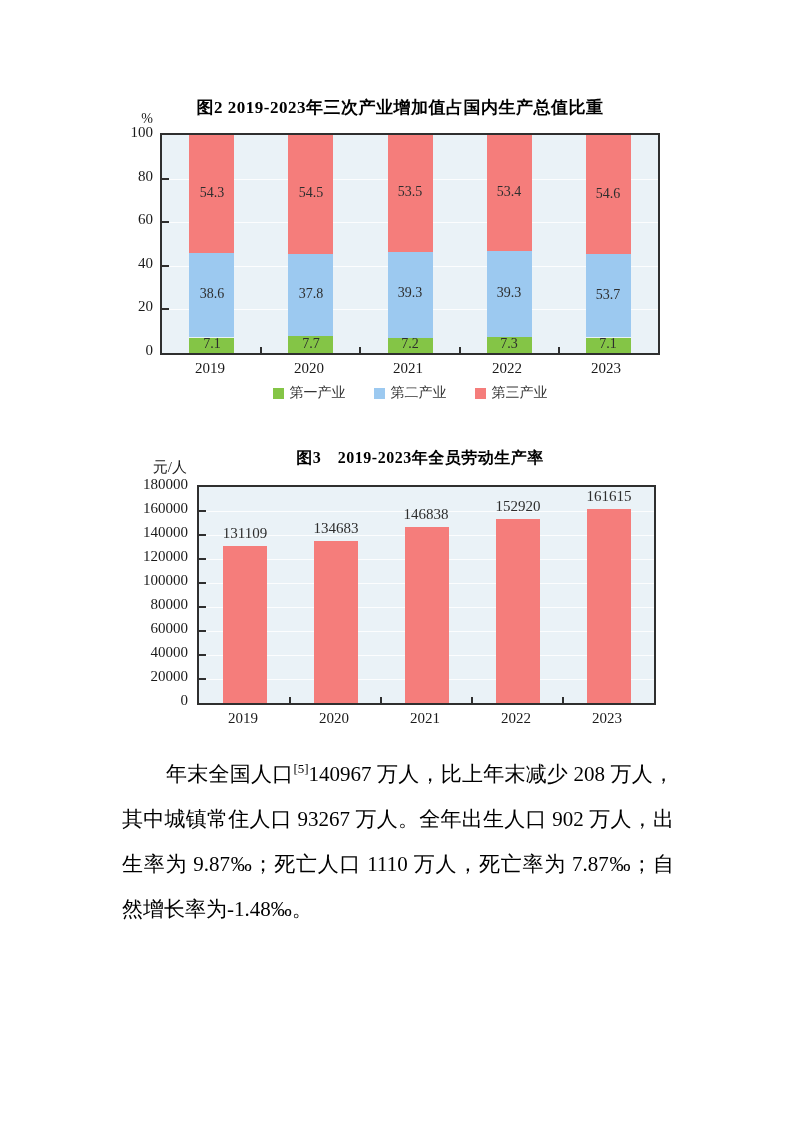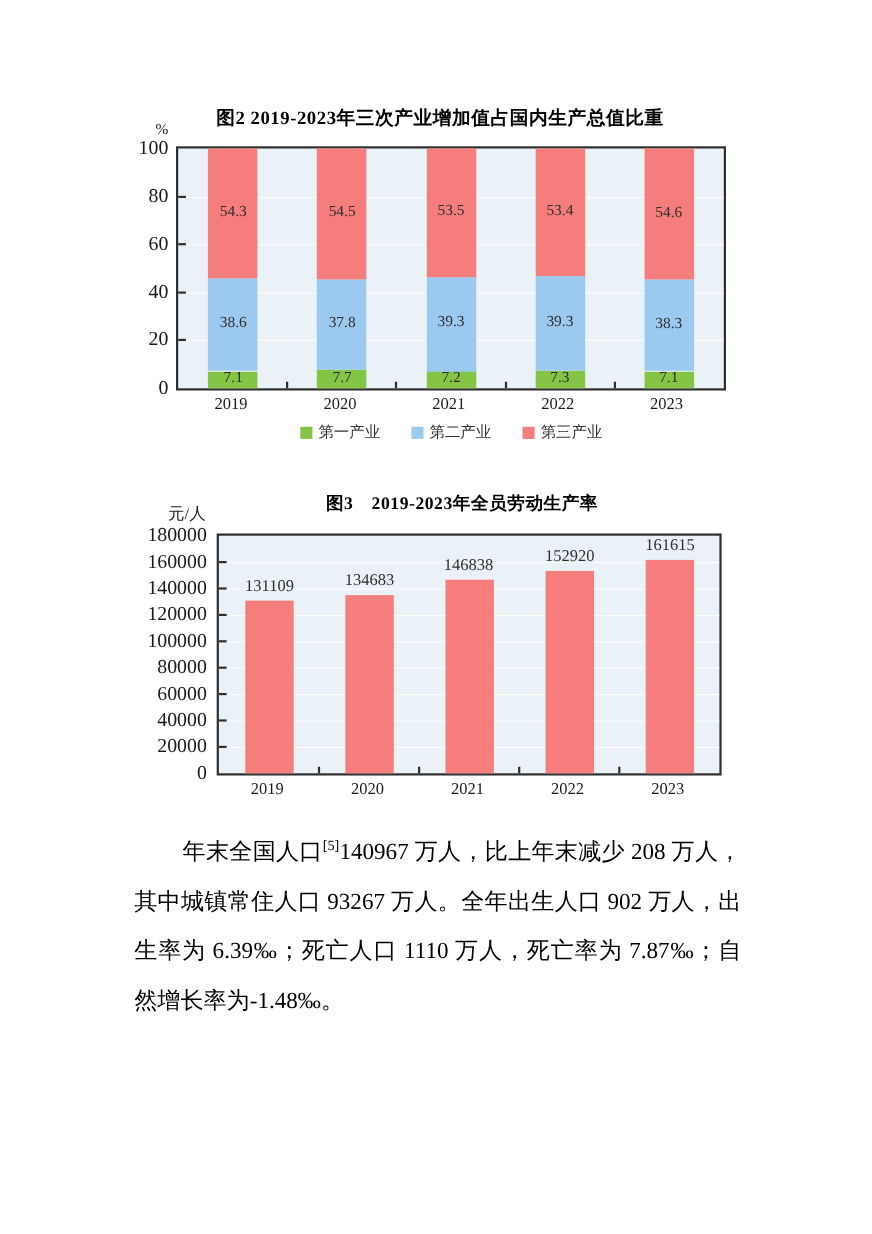--- a/index.html
+++ b/index.html
@@ -4,21 +4,21 @@
 <style>
   html,body{margin:0;padding:0;}
   body{background:#f3f3f3;font-family:"Liberation Serif","DejaVu Serif",serif;}
   .page{position:relative;width:793px;height:1122px;margin:0 auto;background:#ffffff;overflow:hidden;}
 
   
   .fig-title{position:absolute;text-align:center;font-weight:bold;font-size:17px;color:#000;letter-spacing:.5px;}
   .y-unit{position:absolute;text-align:right;font-size:14px;color:#1a1a1a;}
   .plot{position:absolute;background:#eaf2f7;border:2px solid #2f2f2f;box-sizing:border-box;}
   .ylabels{position:absolute;}
-  .ylab{position:absolute;right:0;font-size:18px;color:#1a1a1a;white-space:nowrap;}
+  .ylab{position:absolute;right:0;font-size:15px;color:#1a1a1a;white-space:nowrap;}
   .xlabels{position:absolute;font-family:Liberation Serif, serif;}
   .xlab{position:absolute;width:90px;text-align:center;font-size:15px;color:#1a1a1a;}
   .gridline{position:absolute;left:0;right:0;height:1px;background:rgba(255,255,255,.85);}
   .ytick{position:absolute;left:0;width:7px;height:2px;background:#2f2f2f;}
   .xtick{position:absolute;bottom:0;width:2px;height:6px;background:#2f2f2f;}
   .seg{position:absolute;}
   .seglab{position:absolute;width:80px;text-align:center;font-size:14px;color:#2e2e2e;}
   .bar{position:absolute;}
   .vallab{position:absolute;width:90px;text-align:center;font-size:15px;color:#2e2e2e;}
 
@@ -81,21 +81,21 @@
         <div class="seg" style="left: 325px; width: 45px; top: 202px; height: 16px; background: rgb(132, 197, 70);"></div>
         <div class="seglab" style="left: 307px; top: 201px;">7.3</div>
         <div class="seg" style="left: 325px; width: 45px; top: 116px; height: 86px; background: rgb(156, 201, 240);"></div>
         <div class="seglab" style="left: 307px; top: 150px;">39.3</div>
         <div class="seg" style="left: 325px; width: 45px; top: 0px; height: 116px; background: rgb(245, 125, 123);"></div>
         <div class="seglab" style="left: 307px; top: 49px;">53.4</div>
         <div class="xtick" style="left: 396px;"></div>
         <div class="seg" style="left: 424px; width: 45px; top: 203px; height: 15px; background: rgb(132, 197, 70);"></div>
         <div class="seglab" style="left: 406px; top: 201px;">7.1</div>
         <div class="seg" style="left: 424px; width: 45px; top: 119px; height: 83px; background: rgb(156, 201, 240);"></div>
-        <div class="seglab" style="left: 406px; top: 152px;">38.3</div>
+        <div class="seglab" style="left: 406px; top: 152px;">53.7</div>
         <div class="seg" style="left: 424px; width: 45px; top: 0px; height: 119px; background: rgb(245, 125, 123);"></div>
         <div class="seglab" style="left: 406px; top: 51px;">54.6</div>
       </div>
     <div class="xlabels" id="fig2-xlabels" style="left:160px;top:360px;width:500px;height:20px;">
         <div class="xlab" style="left: 5px;">2019</div>
         <div class="xlab" style="left: 104px;">2020</div>
         <div class="xlab" style="left: 203px;">2021</div>
         <div class="xlab" style="left: 302px;">2022</div>
         <div class="xlab" style="left: 401px;">2023</div>
       </div>
@@ -164,15 +164,15 @@
       </div>
     <div class="xlabels" id="fig3-xlabels" style="left:197px;top:710px;width:459px;height:20px;">
         <div class="xlab" style="left: 1px;">2019</div>
         <div class="xlab" style="left: 92px;">2020</div>
         <div class="xlab" style="left: 183px;">2021</div>
         <div class="xlab" style="left: 274px;">2022</div>
         <div class="xlab" style="left: 365px;">2023</div>
       </div>
   </section>
 
-  <p class="body-text" style="left:122px;top:752px;width:552px;"><span>年末全国人口</span><sup>[5]</sup><span>140967 万人，比上年末减少 208 万人，其中城镇常住人口 93267 万人。全年出生人口 902 万人，出生率为 6.39‰；死亡人口 1110 万人，死亡率为 7.87‰；自然增长率为-1.48‰。</span></p>
+  <p class="body-text" style="left:122px;top:752px;width:552px;"><span>年末全国人口</span><sup>[5]</sup><span>140967 万人，比上年末减少 208 万人，其中城镇常住人口 93267 万人。全年出生人口 902 万人，出生率为 9.87‰；死亡人口 1110 万人，死亡率为 7.87‰；自然增长率为-1.48‰。</span></p>
 
 </div>
 
 </body></html>

